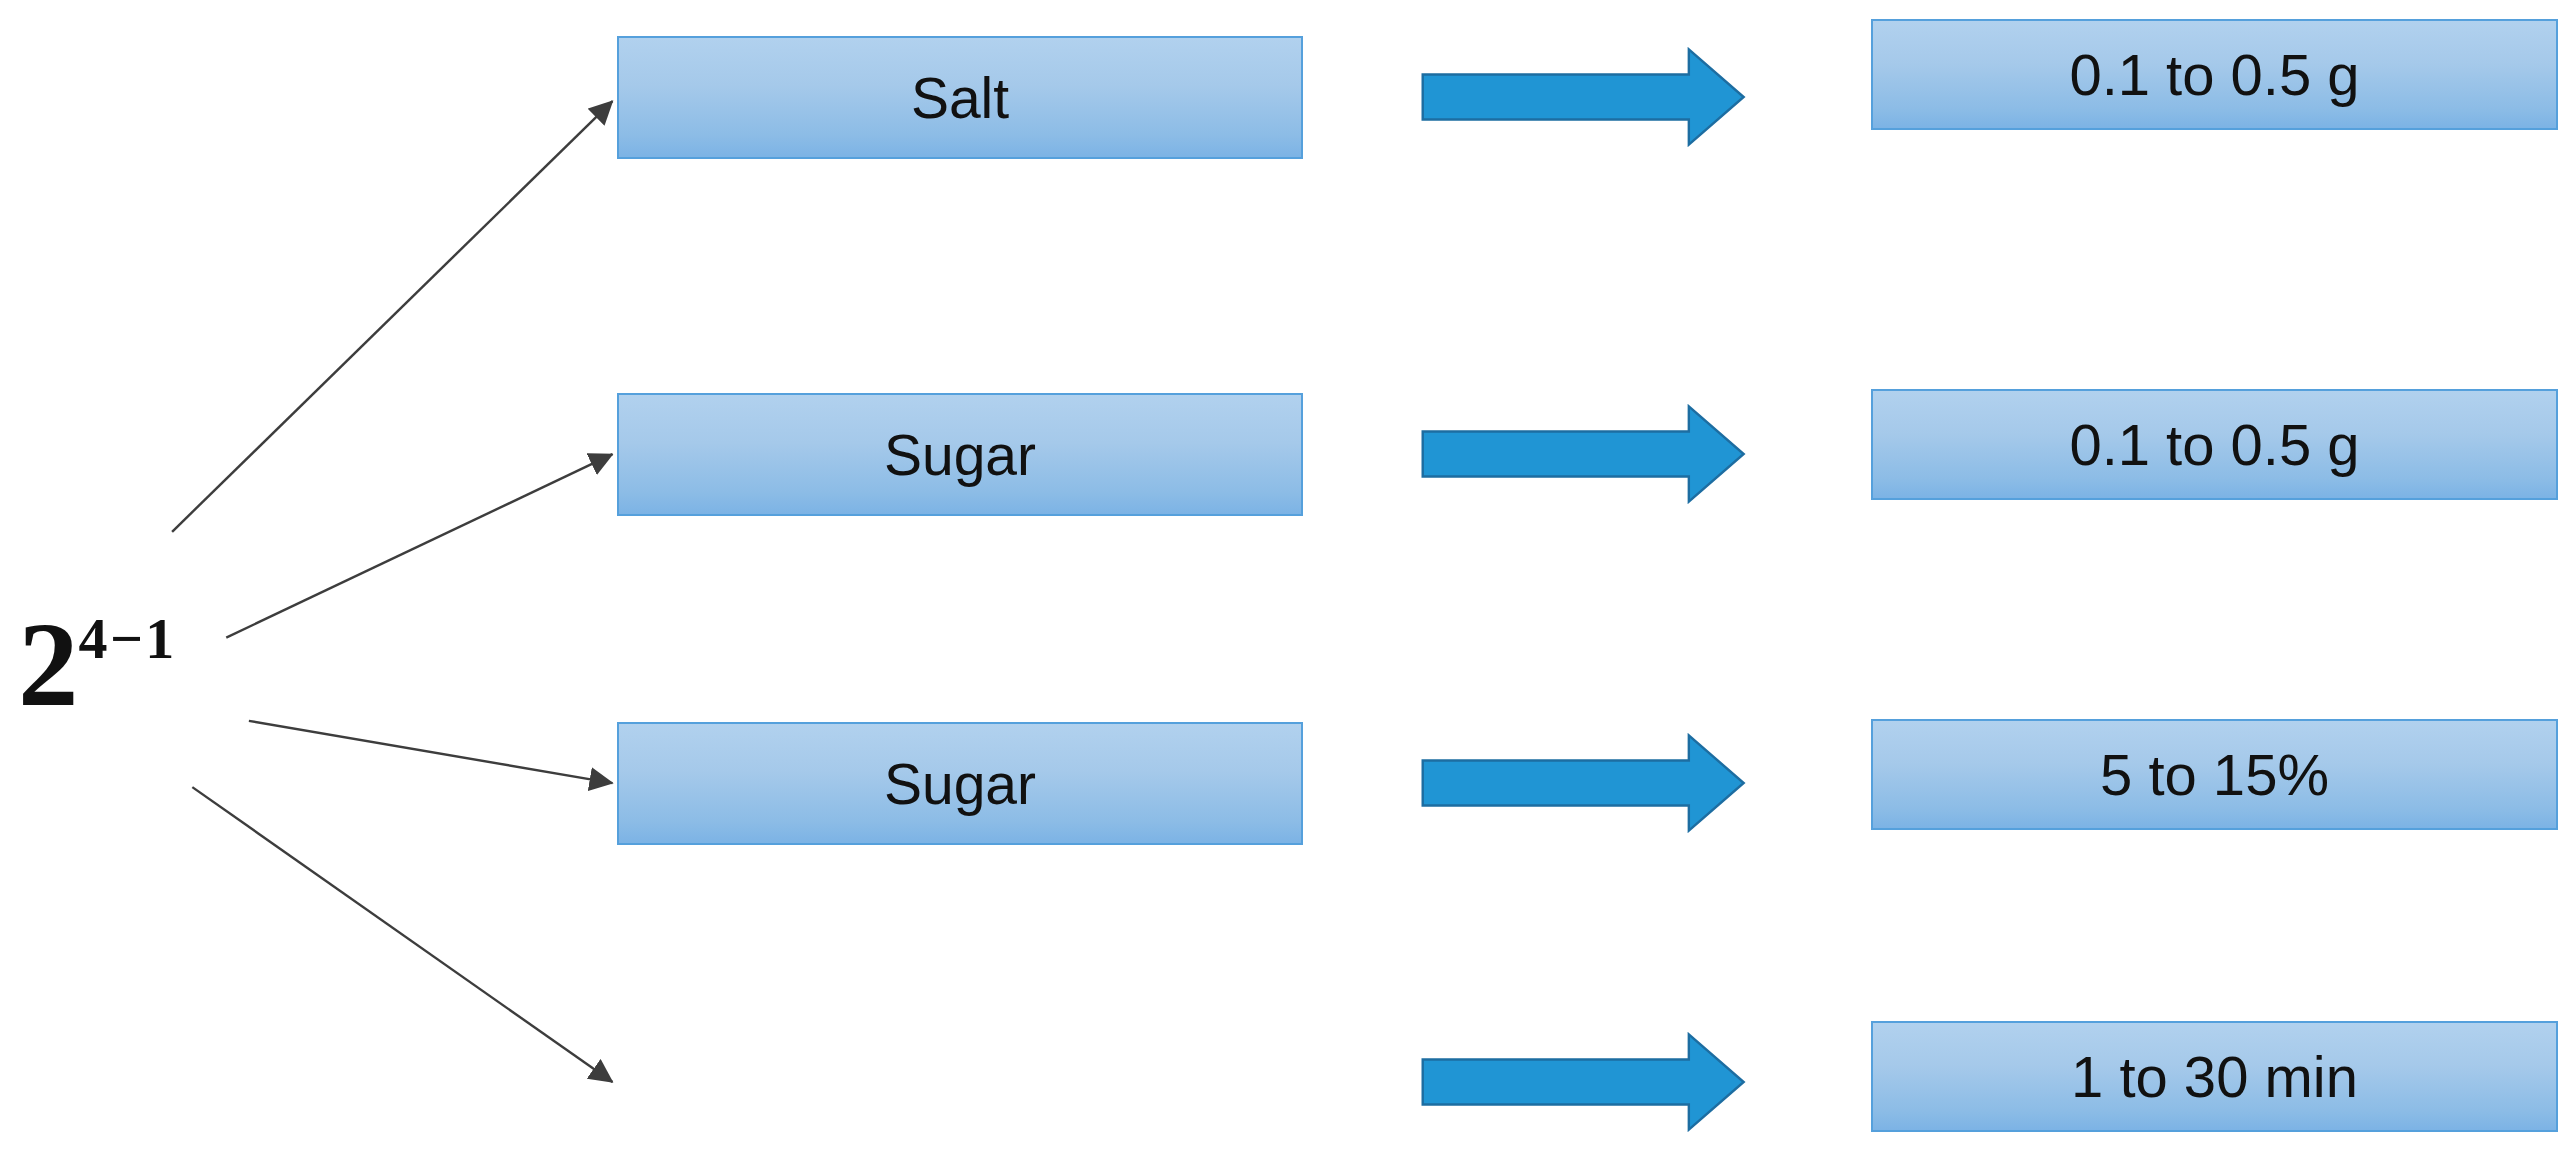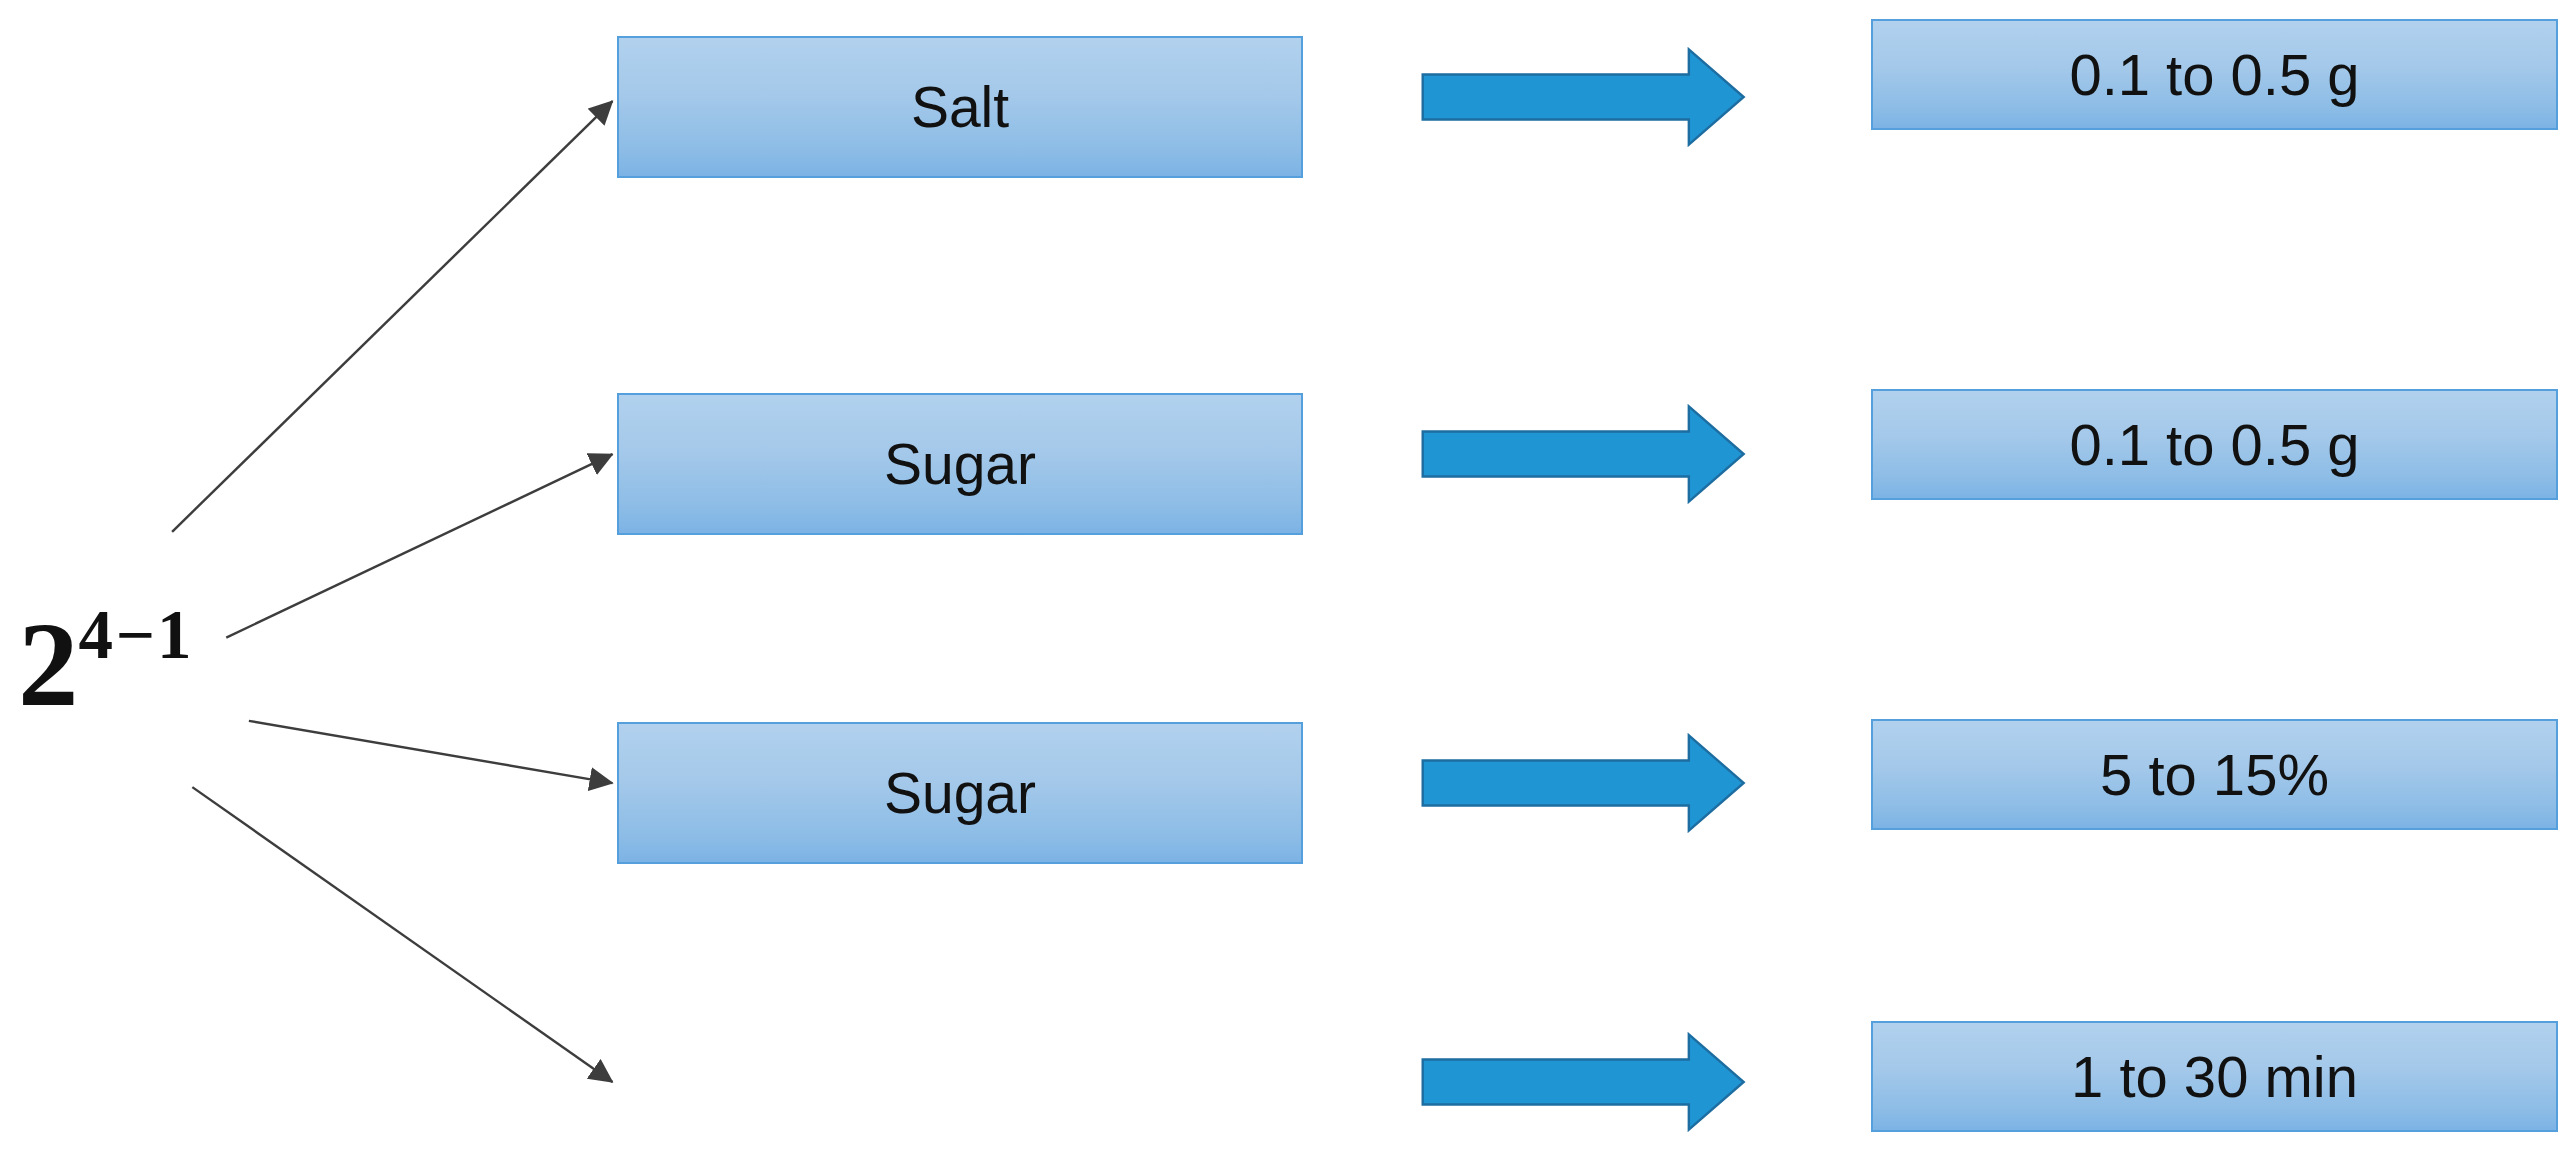--- a/index.html
+++ b/index.html
@@ -18,38 +18,38 @@
 
   .exp-label{
     position:absolute;left:18px;top:604px;
     font-family:"Liberation Serif", serif;
     font-weight:600;
     font-size:121px;
     line-height:1;
     white-space:nowrap;
   }
   .exp-label .sup{
-    font-size:69px;
+    font-size:58px;
     position:relative;top:-47px;
     letter-spacing:2.4px;
   }
 
   .box{
     position:absolute;
     display:flex;align-items:center;justify-content:center;
     background:linear-gradient(to bottom,
       var(--box-fill-top,#b1d1ee) 0%,
       #a5c9ea 40%,
       #8cbce6 82%,
       var(--box-fill-bottom,#7cb3e5) 100%);
     border:2.4px solid var(--box-border,#55a0dc);
     box-sizing:border-box;
     text-align:center;
   }
-  .factor{left:617px;width:686px;height:142px;font-size:57px;}
+  .factor{left:617px;width:686px;height:123px;font-size:57px;}
   .factor.r1{top:36px}
   .factor.r2{top:393px}
   .factor.r3{top:722px}
   .factor.r4{top:1021px}
 
   .range{left:1871px;width:687px;height:111px;font-size:58px;}
   .range.r1{top:18.6px}
   .range.r2{top:389px}
   .range.r3{top:719px}
   .range.r4{top:1021px}

